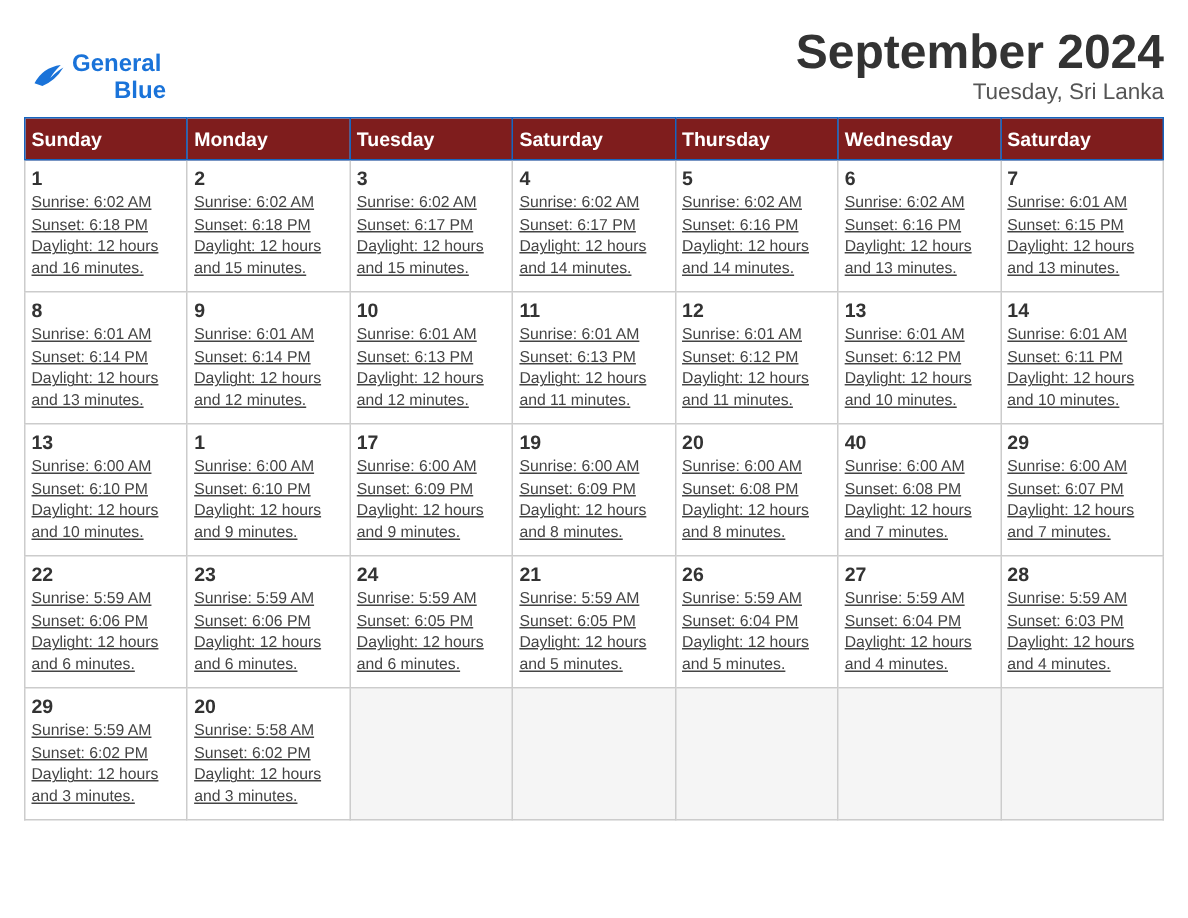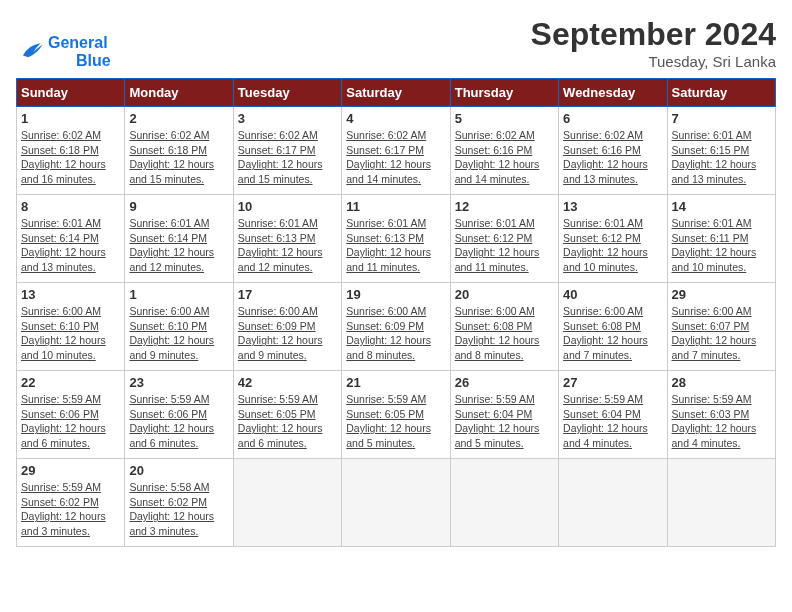--- a/index.html
+++ b/index.html
@@ -204,21 +204,21 @@
       <tr class="week-row">
         <td>
           <span class="day-num">22</span>
           <div class="day-info">Sunrise: 5:59 AM<br>Sunset: 6:06 PM<br>Daylight: 12 hours and 6 minutes.</div>
         </td>
         <td>
           <span class="day-num">23</span>
           <div class="day-info">Sunrise: 5:59 AM<br>Sunset: 6:06 PM<br>Daylight: 12 hours and 6 minutes.</div>
         </td>
         <td>
-          <span class="day-num">42</span>
+          <span class="day-num">24</span>
           <div class="day-info">Sunrise: 5:59 AM<br>Sunset: 6:05 PM<br>Daylight: 12 hours and 6 minutes.</div>
         </td>
         <td>
           <span class="day-num">21</span>
           <div class="day-info">Sunrise: 5:59 AM<br>Sunset: 6:05 PM<br>Daylight: 12 hours and 5 minutes.</div>
         </td>
         <td>
           <span class="day-num">26</span>
           <div class="day-info">Sunrise: 5:59 AM<br>Sunset: 6:04 PM<br>Daylight: 12 hours and 5 minutes.</div>
         </td>

